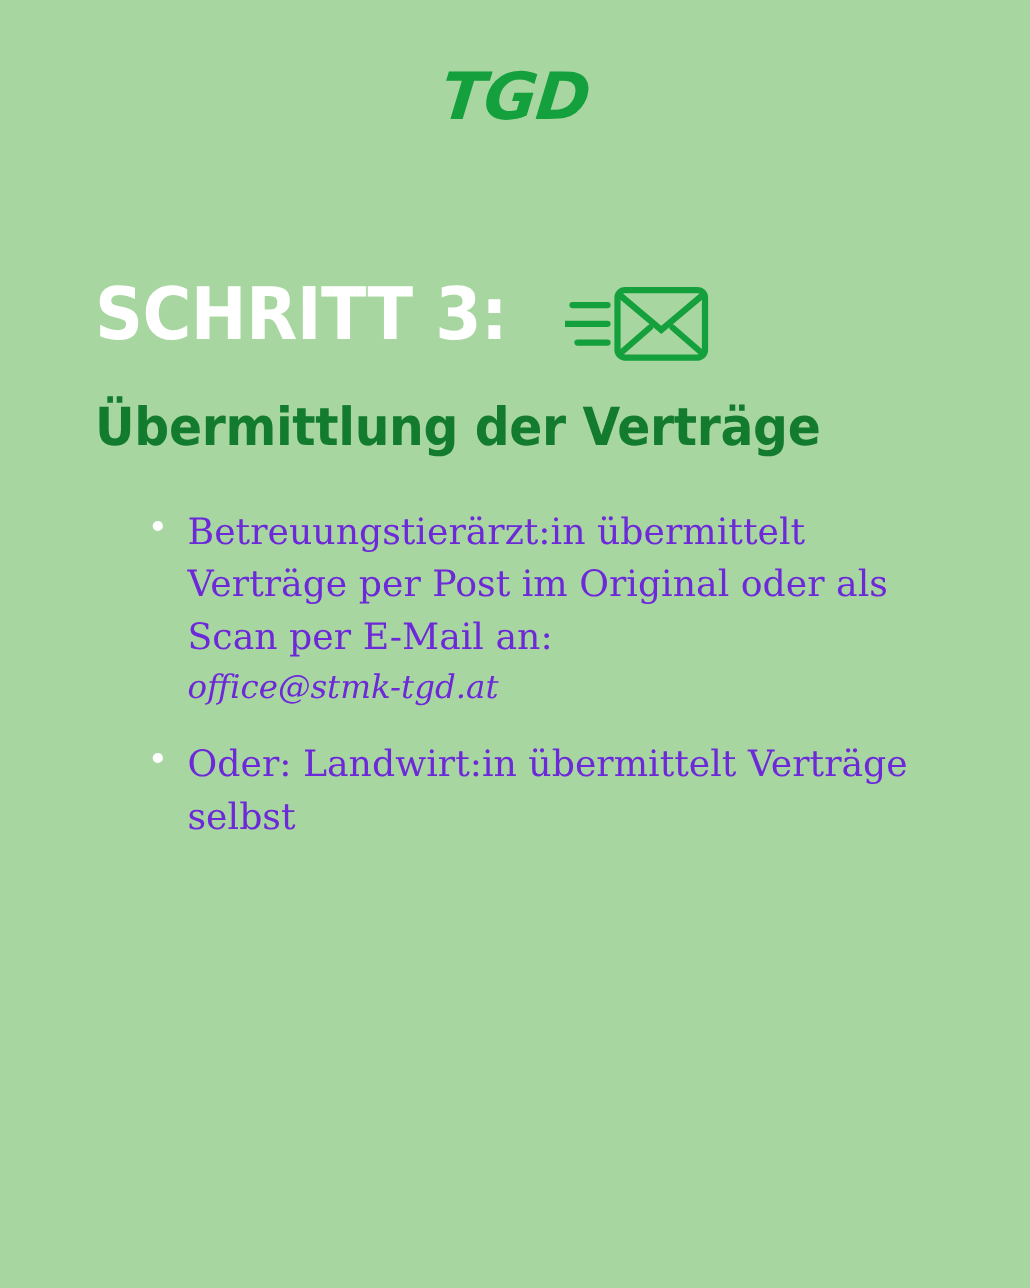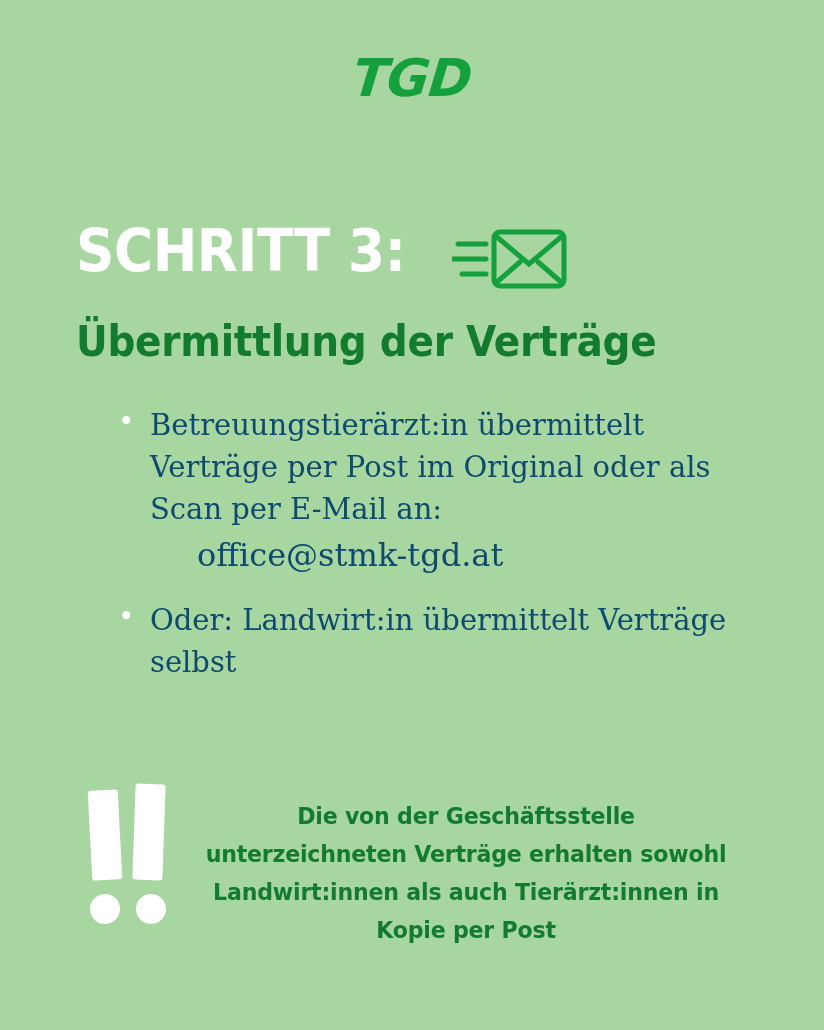--- a/index.html
+++ b/index.html
@@ -89,35 +89,35 @@
     padding: 0;
     list-style: none;
   }
   .bullets li {
     position: relative;
     padding-left: 38px;
     margin-bottom: 20px;
     font-family: "DejaVu Serif", serif;
     font-size: 29px;
     line-height: 1.45;
-    color: #0c4a6e;
+    color: #6d28d9;
   }
   .bullets li::before {
     content: "•";
     position: absolute;
     left: 6px;
     top: -2px;
     font-size: 28px;
     color: #ffffff;
   }
   .email {
     display: block;
-    font-size: 32px;
+    font-style: italic;
+    font-size: 26px;
     margin-top: 2px;
-    margin-left: 47px;
   }
 
   
   .footer {
     position: absolute;
     top: 782px;
     left: 76px;
     width: 672px;
     display: flex;
     align-items: flex-start;
@@ -188,23 +188,14 @@
   <ul class="bullets">
     <li>
       <span>Betreuungstierärzt:in übermittelt Verträge per Post im Original oder als Scan per E-Mail an:</span>
       <span class="email">office@stmk-tgd.at</span>
     </li>
     <li>
       <span>Oder: Landwirt:in übermittelt Verträge selbst</span>
     </li>
   </ul>
 
-  <div class="footer">
-    <div class="excl">
-      <div class="bar b1"></div>
-      <div class="dot d1"></div>
-      <div class="bar b2"></div>
-      <div class="dot d2"></div>
-    </div>
-    <div class="footer-text">Die von der Geschäftsstelle unterzeichneten Verträge erhalten sowohl Landwirt:innen als auch Tierärzt:innen in Kopie per Post</div>
-  </div>
 
 </div>
 
 </body></html>

